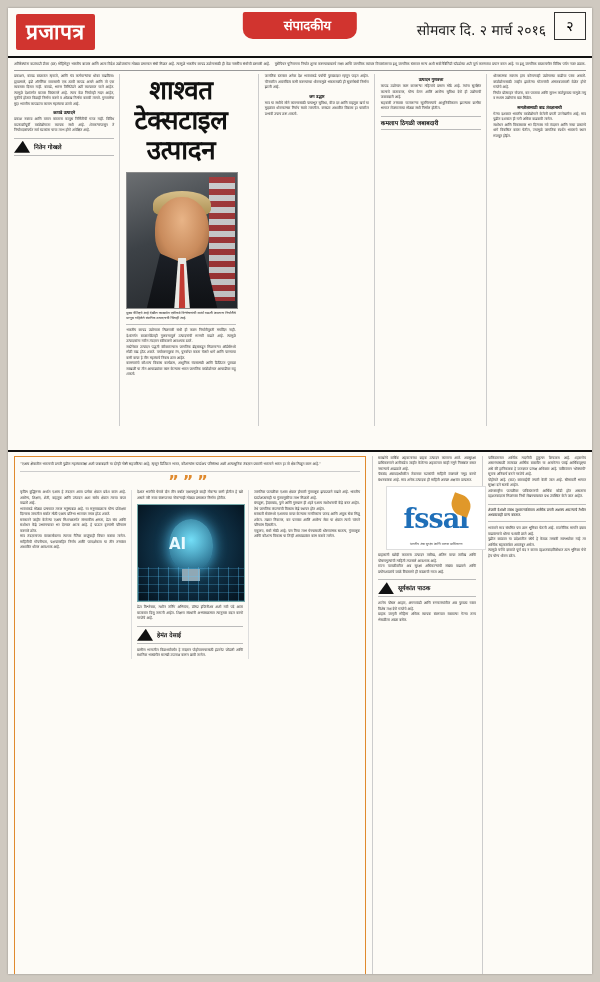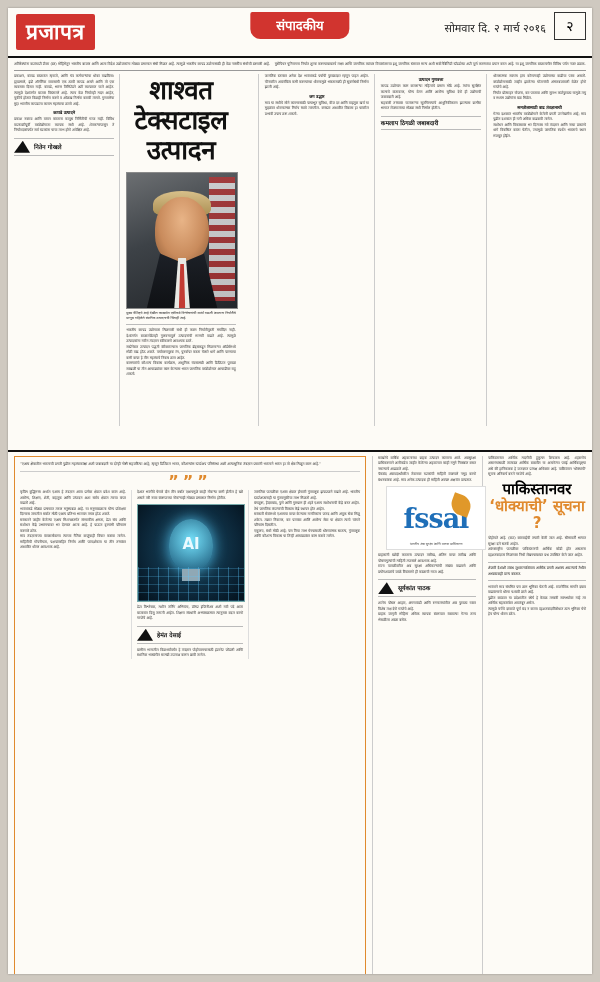--- a/index.html
+++ b/index.html
@@ -26,26 +26,26 @@
     font-family:"DejaVu Sans", sans-serif;
     font-weight:bold;font-size:21px;letter-spacing:.5px;
     padding:3px 10px 5px 10px;
     border-radius:2px;
   }
   .section-tab{
     position:absolute;left:50%;transform:translateX(-50%);top:4px;
     background:#d1342f;color:#fff;
     font-family:"DejaVu Sans", sans-serif;
     font-size:13px;font-weight:bold;
-    padding:4px 26px 5px 26px;
+    padding:4px 26px 5px 41px;
     border-radius:2px 2px 10px 10px;
   }
   .issue-line{
     position:absolute;right:46px;top:12px;
-    font-size:11px;color:#222;
+    font-size:14px;color:#222;
     font-family:"DejaVu Sans", sans-serif;
   }
   .page-no{
     position:absolute;right:6px;top:4px;
     border:1px solid #333;width:30px;height:26px;
     text-align:center;line-height:26px;font-size:14px;
     font-family:"DejaVu Sans", sans-serif;
   }
   
   .col-text{
@@ -173,21 +173,21 @@
     background:radial-gradient(circle at 50% 45%,#1b4f6b 0%,#0a2233 70%,#04111b 100%);
     border:1px solid #7aa;
   }
   .ai-photo .bulb{
     position:absolute;left:50%;top:14px;transform:translateX(-50%);
     width:44px;height:52px;border-radius:50% 50% 45% 45%;
     background:radial-gradient(circle at 50% 40%,rgba(120,230,255,.95),rgba(30,120,170,.35));
     box-shadow:0 0 14px rgba(90,210,255,.8);
   }
   .ai-photo .bulb span{
-    position:absolute;left:0;right:0;top:16px;text-align:center;
+    position:absolute;left:0;right:0;top:16px;
     font-family:"DejaVu Sans", sans-serif;
     font-weight:bold;font-size:15px;color:#eafaff;
   }
   .ai-photo .base{
     position:absolute;left:50%;top:64px;transform:translateX(-50%);
     width:18px;height:12px;background:#8fa8b5;
   }
   .ai-photo .grid{
     position:absolute;left:0;right:0;bottom:0;height:34px;
     background:
@@ -355,24 +355,20 @@
       <div class="byline">
         <span class="mark"></span>
         <span class="nm">सूर्यकांत पाठक</span>
       </div>
       <div class="col-text">शालेय पोषण आहार, अंगणवाडी आणि रुग्णालयांतील अन्न पुरवठा यावर विशेष लक्ष देणे गरजेचे आहे.</div>
       <div class="col-text">ग्राहक जागृती मोहिमा अधिक व्यापक स्वरूपात राबवल्या गेल्या तरच भेसळीला आळा बसेल.</div>
     </div>
 
     <div class="news-col2">
       <div class="col-text">पाकिस्तानात आर्थिक मदतीची हुकूमत शिफारस आहे. शहराणेच आणण्यासाठी तात्काळ आर्थिक बाबतीत या असलेल्या पराई आर्थिकदृष्ट्या असे की हानिकारक हे जलदगत प्रत्यक्ष अधिकार आहे. पाकिस्तान 'धोक्याची' सूचना अनिवार्य बनले गरजेचे आहे.</div>
-      <div class="side-head">
-        <span>पाकिस्तानवर</span><br>
-        <span class="o">‘धोक्याची’ सूचना ?</span>
-      </div>
       <div class="col-text">पोहोचते आहे. (बाट) कारवाईची तयारी केली जात आहे. सीमावर्ती भागात सुरक्षा दले सतर्क आहेत.</div>
       <div class="col-text">आंतरराष्ट्रीय पातळीवर पाकिस्तानची आर्थिक कोंडी होत असताना दहशतवादाला मिळणारा निधी रोखण्याबाबत प्रश्न उपस्थित केले जात आहेत.</div>
       <div class="bullet-box">शेजारी देशांशी संबंध सुधारल्याशिवाय आर्थिक प्रगती अशक्य असल्याचे तेथील अभ्यासकही मान्य करतात.</div>
       <div class="col-text">भारताने मात्र संयमित पण ठाम भूमिका घेतली आहे. राजनैतिक मार्गाने दबाव वाढवण्याचे धोरण यशस्वी ठरते आहे.</div>
       <div class="col-text">पुढील काळात या प्रदेशातील स्थैर्य हे केवळ लष्करी सामर्थ्यावर नव्हे तर आर्थिक सहकार्यावर अवलंबून असेल.</div>
       <div class="col-text">त्यामुळे चर्चेचे दरवाजे पूर्ण बंद न करता दहशतवादाविरोधात ठाम भूमिका घेणे हेच योग्य धोरण ठरेल.</div>
     </div>
 
   </div>
 </div>

